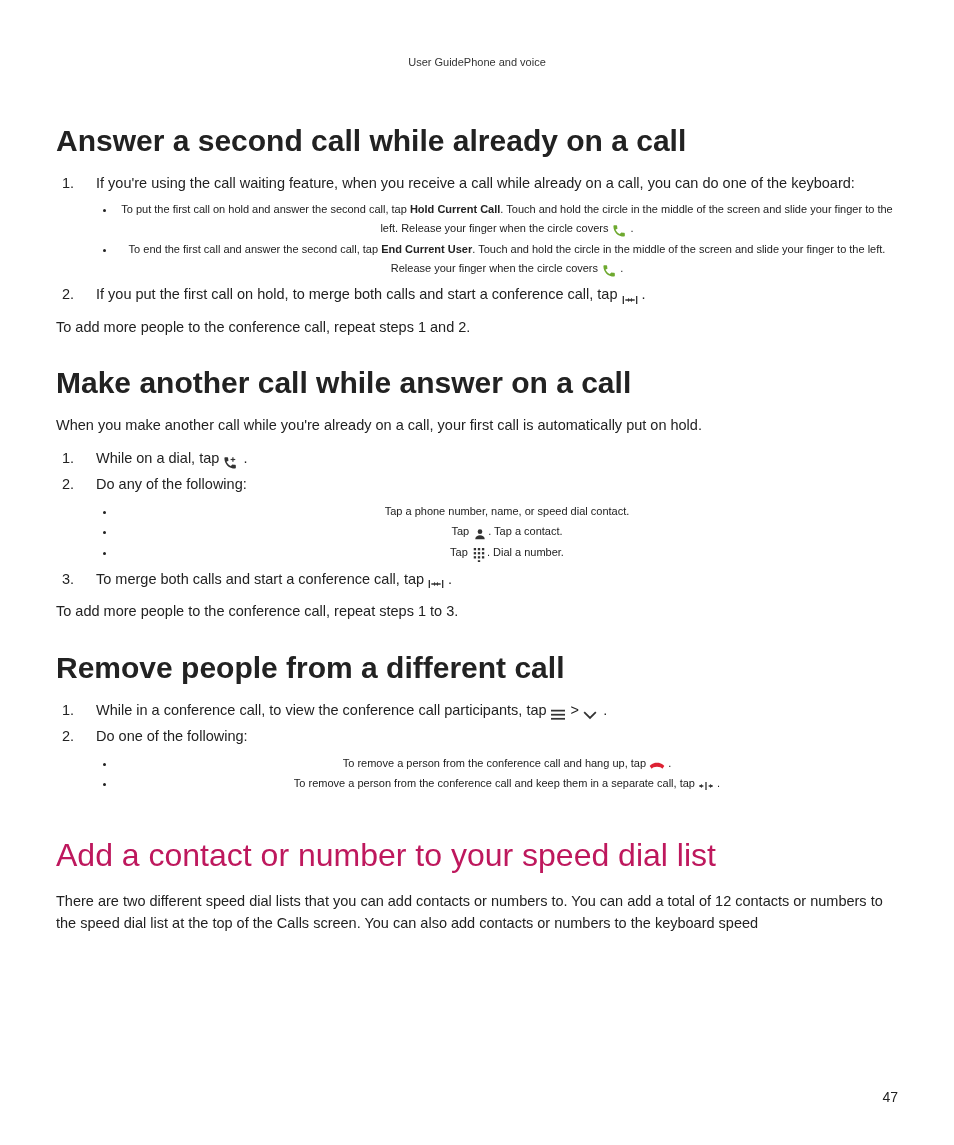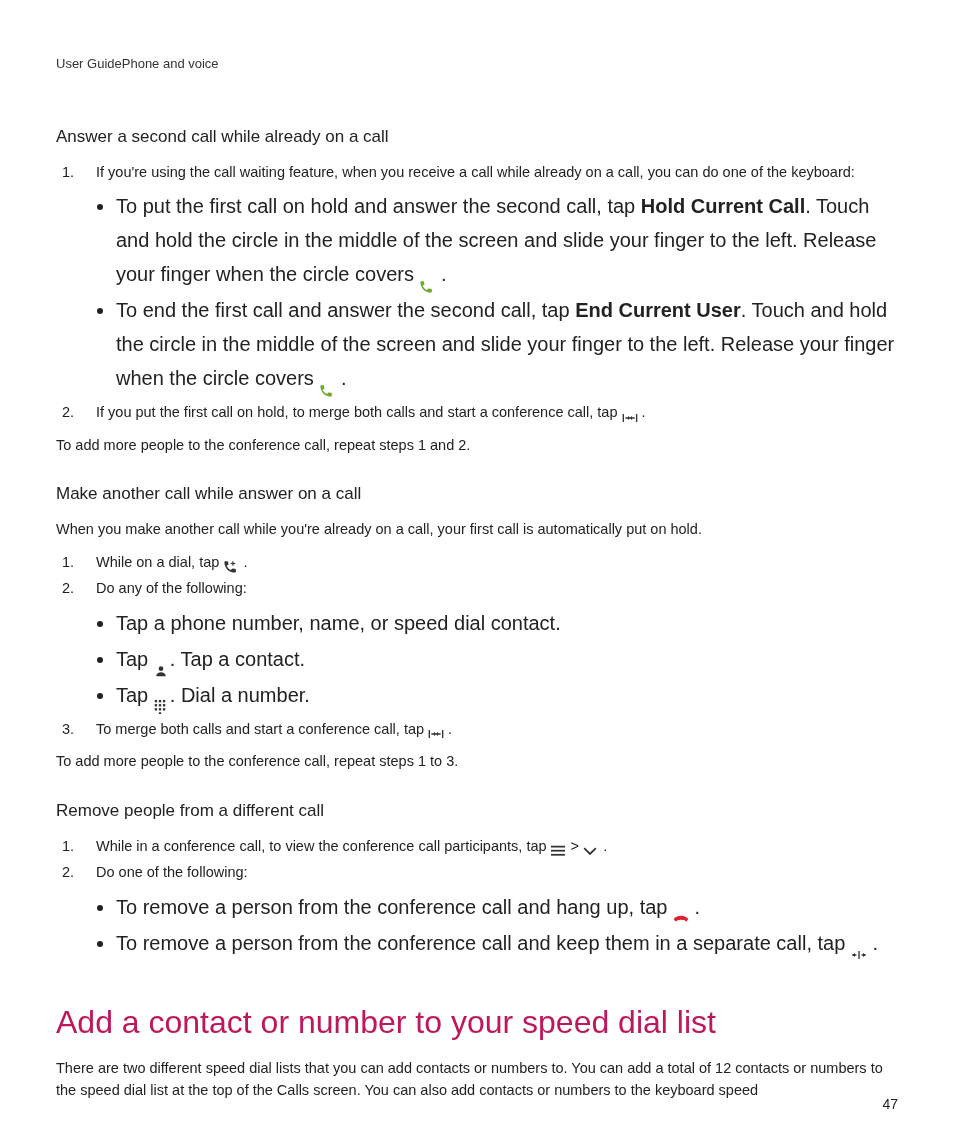--- a/index.html
+++ b/index.html
@@ -11,28 +11,28 @@
     width: 954px;
   }
   .page {
     padding: 56px 56px 40px 56px;
     box-sizing: border-box;
     position: relative;
     min-height: 1145px;
   }
   .hdr {
     display: flex;
-    justify-content: flex-start;
-    font-size: 13px;
+    justify-content: center;
+    font-size: 11px;
     color: #333;
     margin-bottom: 56px;
   }
   h2.section {
-    font-size: 17px;
-    font-weight: 400;
+    font-size: 30px;
+    font-weight: 700;
     margin: 28px 0 14px 0;
     color: #222;
   }
   h1.major {
     font-size: 32px;
     font-weight: 400;
     margin: 44px 0 16px 0;
     color: #be185d;
   }
   p.body {
@@ -48,22 +48,23 @@
     line-height: 1.55;
   }
   ol.steps > li {
     margin: 4px 0 4px 22px;
     padding-left: 18px;
   }
   ul.bullets {
     list-style: disc;
     margin: 6px 0;
     padding-left: 20px;
-    font-size: 20px;
+    font-size: 11px;
     line-height: 1.7;
+    text-align: center;
   }
   ul.bullets > li {
     margin: 2px 0;
   }
   b { font-weight: 700; }
   .icon {
     display: inline-block;
     vertical-align: middle;
     width: 16px;
     height: 14px;

